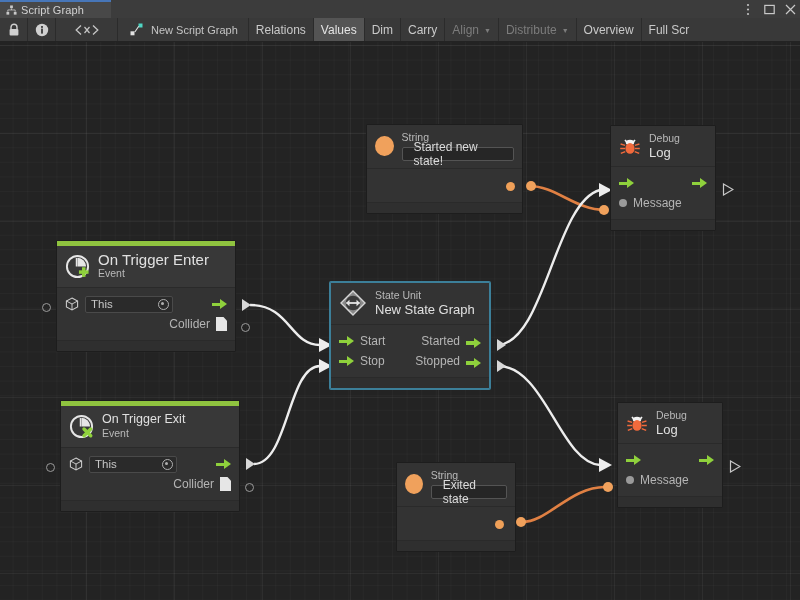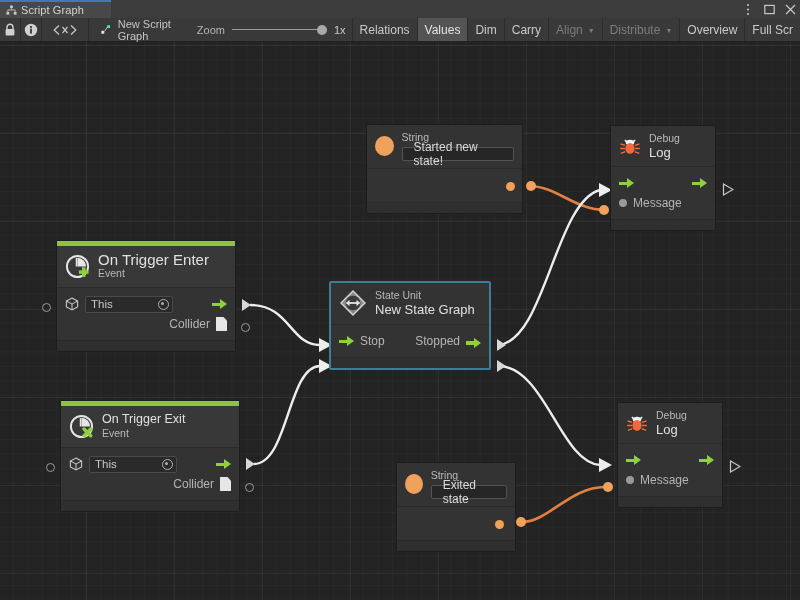--- a/index.html
+++ b/index.html
@@ -229,28 +229,20 @@
 
     <div class="tb-breadcrumb">
       <svg width="14" height="13" viewBox="0 0 14 13">
         <rect x="8.5" y="0.5" width="4" height="4" fill="#4fd6c4"></rect>
         <rect x="0.5" y="8.3" width="4" height="4" fill="#e2e2e2"></rect>
         <path d="M8.8 3.2 L4.8 9" stroke="#e2e2e2" stroke-width="1.1"></path>
       </svg>
       <span class="bc-text">New Script Graph</span>
     </div>
 
-    <div class="tb-zoom">
-      <span class="zl">Zoom</span>
-      <div class="slider">
-        <div class="slider-track"></div>
-        <div class="slider-knob"></div>
-      </div>
-      <span class="zoomval">1x</span>
-    </div>
 
     <div class="tb-btn">
       <span>Relations</span>
     </div>
     <div class="tb-btn active">
       <span>Values</span>
     </div>
     <div class="tb-btn">
       <span>Dim</span>
     </div>
@@ -410,20 +402,30 @@
         </svg>
         <div class="node-title-wrap">
           <span class="nt-small">State Unit</span>
           <span class="nt-big">New  State  Graph</span>
         </div>
       </div>
       <div class="node-body">
         <div class="row">
           <div class="row-left">
             <div class="arrow-green"></div>
+            <span class="port-label">Start</span>
+          </div>
+          <div class="row-right">
+            <span class="port-label">Started</span>
+            <div class="arrow-green"></div>
+          </div>
+        </div>
+        <div class="row">
+          <div class="row-left">
+            <div class="arrow-green"></div>
             <span class="port-label">Stop</span>
           </div>
           <div class="row-right">
             <span class="port-label">Stopped</span>
             <div class="arrow-green"></div>
           </div>
         </div>
       </div>
       <div class="node-foot"></div>
     </div>

